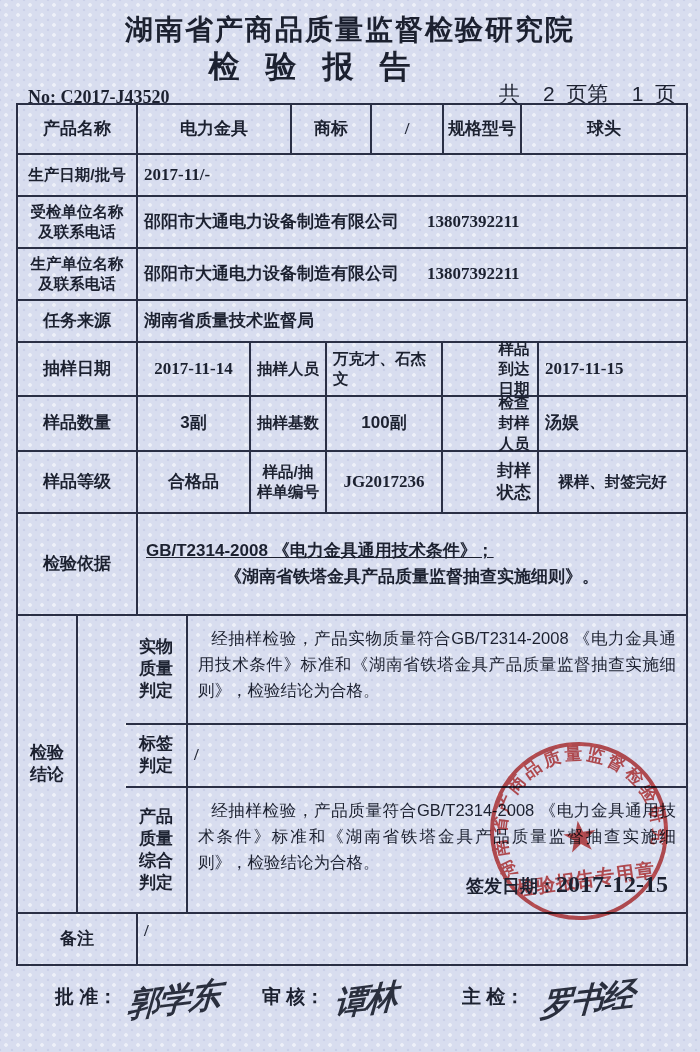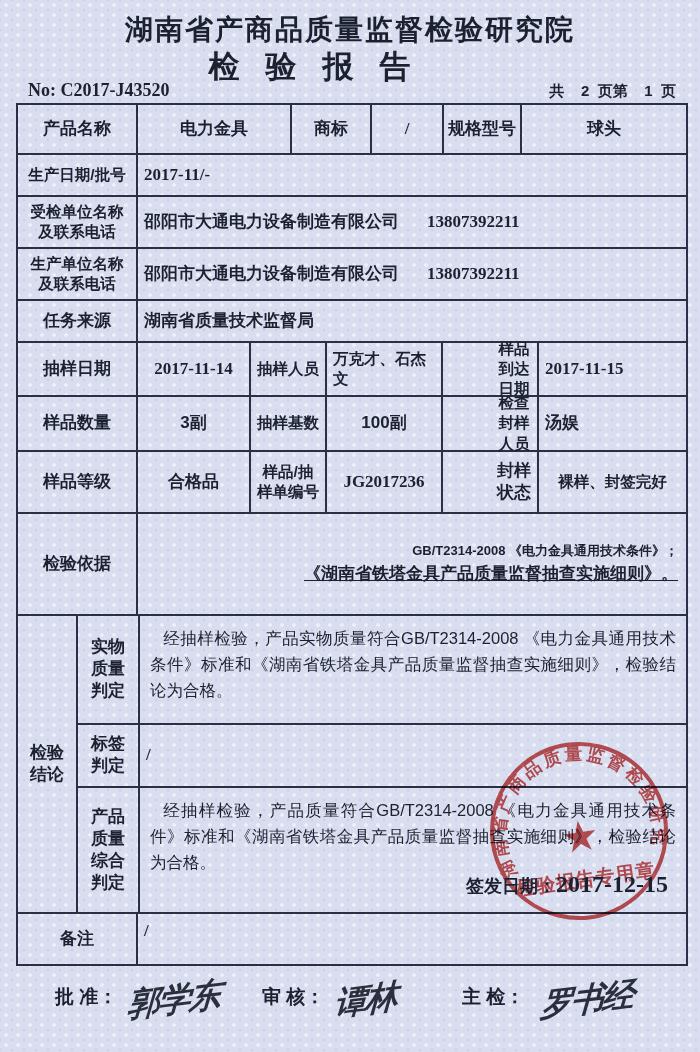--- a/index.html
+++ b/index.html
@@ -25,21 +25,21 @@
   }
   .subtitle{
     position:absolute;top:46px;left:0;width:571px;text-align:center;
     font-size:31px;font-weight:700;letter-spacing:26px;text-indent:26px;margin-left:24px;
   }
   .meta-row{
     position:absolute;top:80px;left:28px;width:648px;
     display:flex;justify-content:space-between;align-items:flex-end;text-align:center;
   }
   .report-no{font-family:"Liberation Serif","DejaVu Serif",serif;font-size:18px;font-weight:600;}
-  .pagination{font-size:15px;font-weight:700;white-space:pre;}
+  .pagination{font-size:21px;font-weight:400;white-space:pre;}
   
   .tbl{
     position:absolute;left:16px;top:103px;width:668px;
     border:2.5px solid var(--line);
   }
   .row{display:flex;}
   .row + .row{border-top:2px solid var(--line);}
   .c{
     box-sizing:border-box;display:flex;align-items:center;justify-content:center;
     font-size:17px;font-weight:700;line-height:1.3;
@@ -50,27 +50,27 @@
   .ser{font-family:"Liberation Serif","DejaVu Serif",serif;font-weight:600;}
   .grow{flex:1;}
   
   .wL{width:118px;flex:none;}
   .a2{width:154px;flex:none;} .a3{width:80px;flex:none;} .a4{width:72px;flex:none;} .a5{width:78px;flex:none;}
   .b2{width:113px;flex:none;} .b3{width:76px;flex:none;} .b4{width:116px;flex:none;} .b5{width:96px;flex:none;padding-left:48px;}
   .small{font-size:15.5px;}
   .phone{margin-left:28px;}
   
   .basis-col{flex-direction:column;justify-content:center;align-items:stretch;padding:4px 8px;}
-  .basis-l1{text-align:right;font-size:13px;}
-  .basis-l2{text-align:right;font-size:17px;margin-top:4px;text-decoration:underline;}
+  .basis-l1{text-align:left;font-size:17px;text-decoration:underline;}
+  .basis-l2{text-align:center;font-size:17px;margin-top:4px;}
   
   .concl-label{width:58px;flex:none;}
   .sub-lab{width:60px;flex:none;}
   .concl-body{flex:1;display:flex;flex-direction:column;}
-  .sub-row{display:flex;}
+  .sub-row{display:flex;margin-left:48px;}
   .sub-row + .sub-row{border-top:2px solid var(--line);}
   .sub-row .cc{border-left:2px solid var(--line);}
   .para{
     flex:1;display:block;padding:9px 10px 4px 10px;
     font-size:16.5px;line-height:1.58;text-align:justify;text-indent:0.8em;
   }
   .overall-cell{flex:1;display:flex;flex-direction:column;position:relative;}
   .issue{
     position:absolute;right:18px;bottom:14px;z-index:6;
     font-size:18px;font-weight:700;

